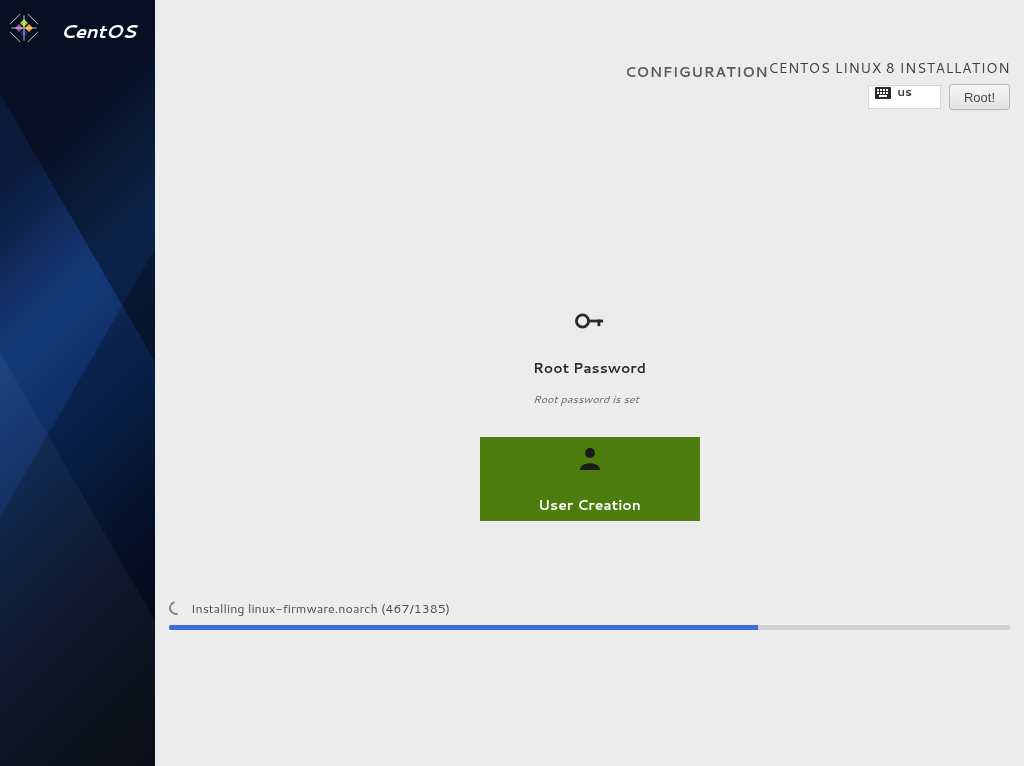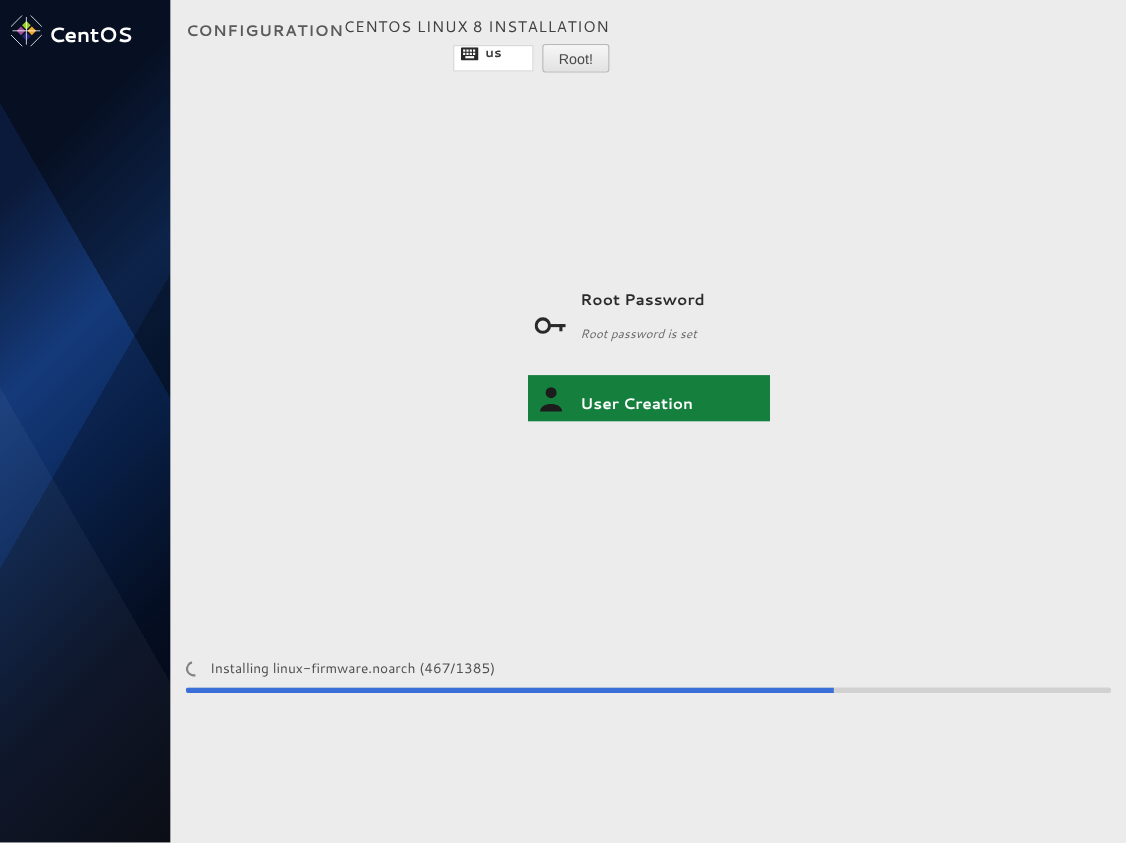--- a/index.html
+++ b/index.html
@@ -30,41 +30,43 @@
       background:
         linear-gradient(60deg, rgba(255,255,255,0.04) 0 40%, transparent 40%),
         linear-gradient(120deg, transparent 0 50%, rgba(0,0,0,0.25) 50%),
         linear-gradient(60deg, transparent 0 65%, rgba(0,0,0,0.4) 65%);
     }
     .logo-wrap {
       position: relative;
       display: flex;
       align-items: center;
       padding: 14px 10px;
-      gap: 6px;
+      gap: 22px;
       z-index: 2;
+      font-style: italic;
     }
     .brand-text {
       color: #fff;
       font-weight: 700;
       font-size: 19px;
       letter-spacing: -0.5px;
     }
     .main {
       flex: 1;
       display: flex;
       flex-direction: column;
       position: relative;
       background: #ececec;
     }
     .topbar {
       display: flex;
-      justify-content: flex-start;
+      justify-content: flex-end;
       align-items: flex-start;
       padding: 14px 14px 0 14px;
+      margin-top: 44px;
     }
     .page-title {
       font-size: 14px;
       font-weight: 700;
       color: #5a5a5a;
       letter-spacing: 0.5px;
       padding-top: 4px;
     }
     .top-right {
       text-align: right;
@@ -120,28 +122,29 @@
     .section-heading {
       font-size: 14px;
       font-weight: 700;
       color: #666;
       letter-spacing: 0.5px;
       width: 220px;
       margin-bottom: 22px;
     }
     .spoke {
       display: flex;
-      align-items: flex-end;
-      gap: 12px;
+      align-items: center;
+      gap: 22px;
       width: 220px;
       padding: 6px 6px;
       cursor: pointer;
+      flex-direction: column;
     }
     .spoke.selected {
-      background: #15803d;
+      background: #4d7c0f;
       color: #fff;
     }
     .spoke-icon {
       width: 30px;
       height: 30px;
       flex-shrink: 0;
       display:flex;align-items:center;justify-content:center;
     }
     .spoke-text .sp-title {
       font-size: 14px;

